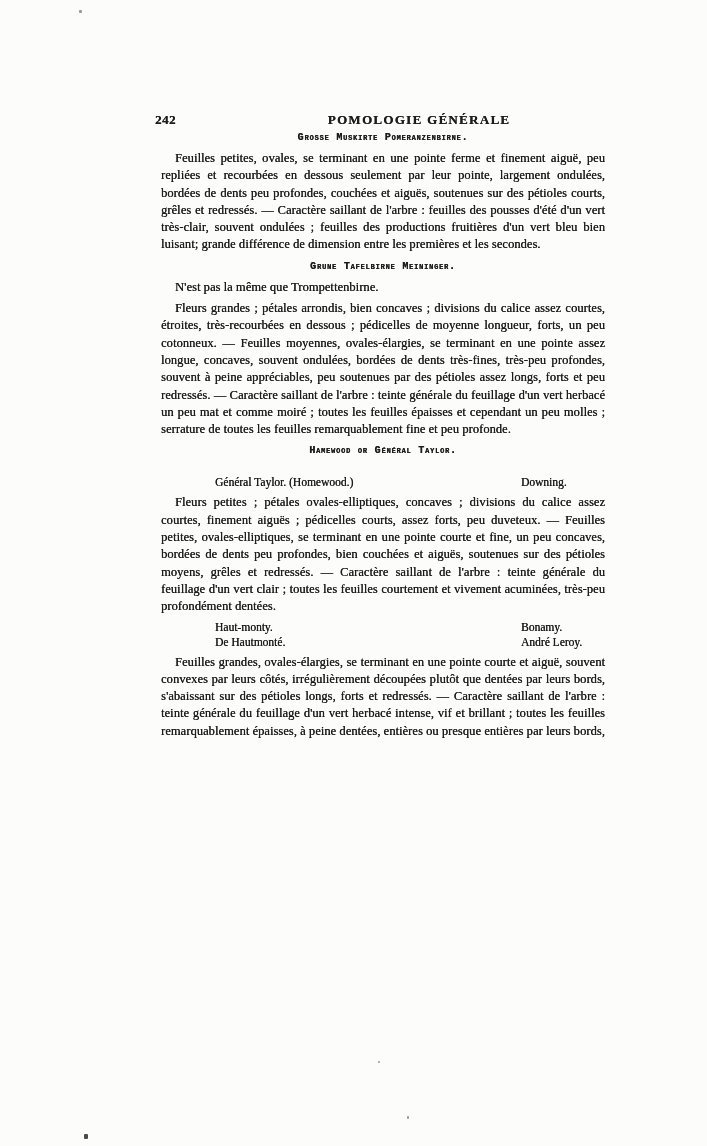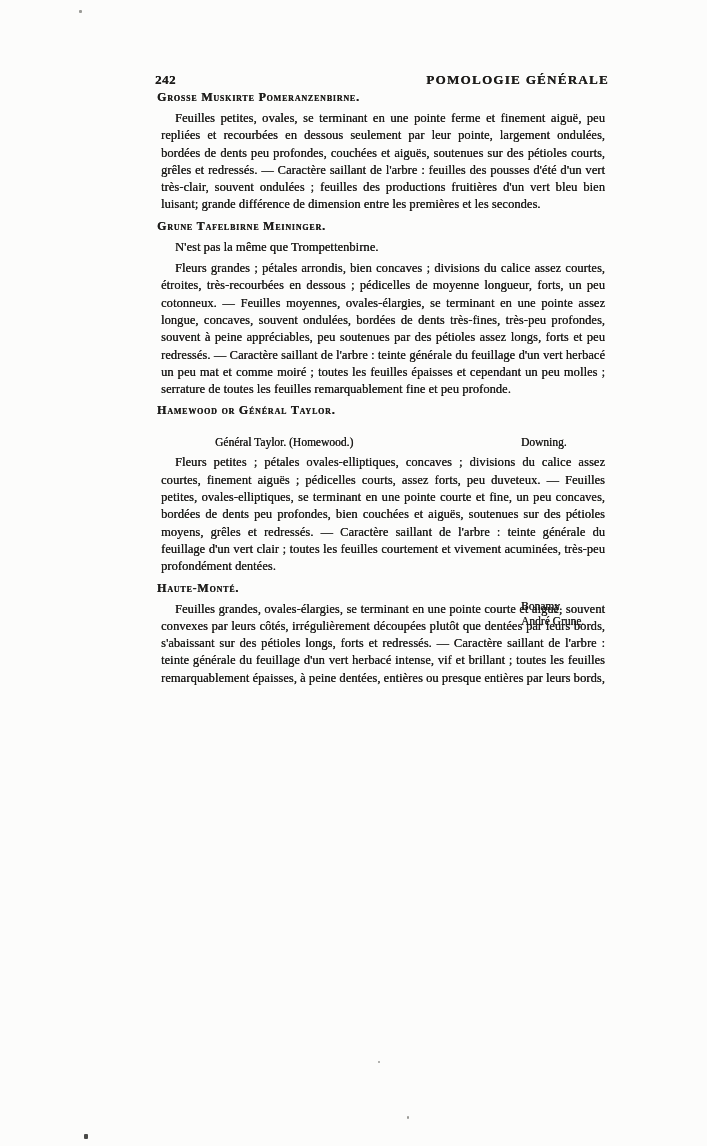--- a/index.html
+++ b/index.html
@@ -10,37 +10,38 @@
     overflow:hidden;
     font-family:"Liberation Serif","DejaVu Serif",serif;
     color:#1e1d1b;
   }
   .content {
     position:absolute; left:157px; top:0; width:452px;
   }
   .ink { text-shadow:0.25px 0 0 currentColor; }
 
   
-  .running-head { position:relative; margin-top:72px; height:17px; }
+  .running-head { position:relative; margin-top:112px; height:17px; }
   .pageno {
     position:absolute; left:-2px; top:0;
     font-size:13px; font-weight:bold; letter-spacing:0.5px;
   }
   .rtitle {
     position:absolute; left:0; right:0; top:0;
-    text-align:right; padding-left:72px;
+    text-align:center; padding-left:72px;
     font-size:13px; letter-spacing:1.3px; font-weight:bold;
   }
 
   
   h2.vh {
-    margin:0; text-align:left;
-    font-size:12px; font-weight:bold; letter-spacing:0.8px;
+    margin:0; text-align:center;
+    font-size:10px; font-weight:bold; letter-spacing:0.8px;
     font-variant:small-caps;
     line-height:17px;
+    font-family:Liberation Mono, monospace;
   }
 
   
   p.para {
     margin:4px;
     font-size:12.5px; line-height:17.3px;
     text-align:justify; text-indent:14px;
     letter-spacing:0.05px;
   }
 
@@ -104,25 +105,28 @@
           <span class="syn-line">Général Taylor. (Homewood.)</span>
         </div>
         <div class="syn-col-right">
           <span class="syn-line">Downing.</span>
         </div>
       </div>
       <p class="para ink mt-p3">Fleurs petites ; pétales ovales-elliptiques, concaves ; divisions du calice assez courtes, finement aiguës ; pédicelles courts, assez forts, peu duveteux. — Feuilles petites, ovales-elliptiques, se terminant en une pointe courte et fine, un peu concaves, bordées de dents peu profondes, bien couchées et aiguës, soutenues sur des pétioles moyens, grêles et redressés. — Caractère saillant de l'arbre : teinte générale du feuillage d'un vert clair ; toutes les feuilles courtement et vivement acuminées, très-peu profondément dentées.</p>
     </div>
 
     <div>
-      <h2 class="vh ink mt-h4">Haute-Monté.</h2>
       <div class="syn-row ink mt-s4">
+        <div class="syn-col-left">
+          <span class="syn-line">Haut-monty.</span>
+          <span class="syn-line">De Hautmonté.</span>
+        </div>
         <div class="syn-col-right">
           <span class="syn-line">Bonamy.</span>
-          <span class="syn-line">André Grune.</span>
+          <span class="syn-line">André Leroy.</span>
         </div>
       </div>
       <p class="para ink mt-p4">Feuilles grandes, ovales-élargies, se terminant en une pointe courte et aiguë, souvent convexes par leurs côtés, irrégulièrement découpées plutôt que dentées par leurs bords, s'abaissant sur des pétioles longs, forts et redressés. — Caractère saillant de l'arbre : teinte générale du feuillage d'un vert herbacé intense, vif et brillant ; toutes les feuilles remarquablement épaisses, à peine dentées, entières ou presque entières par leurs bords,</p>
     </div>
 
 
   </div>
 </div>
 
 </body></html>

